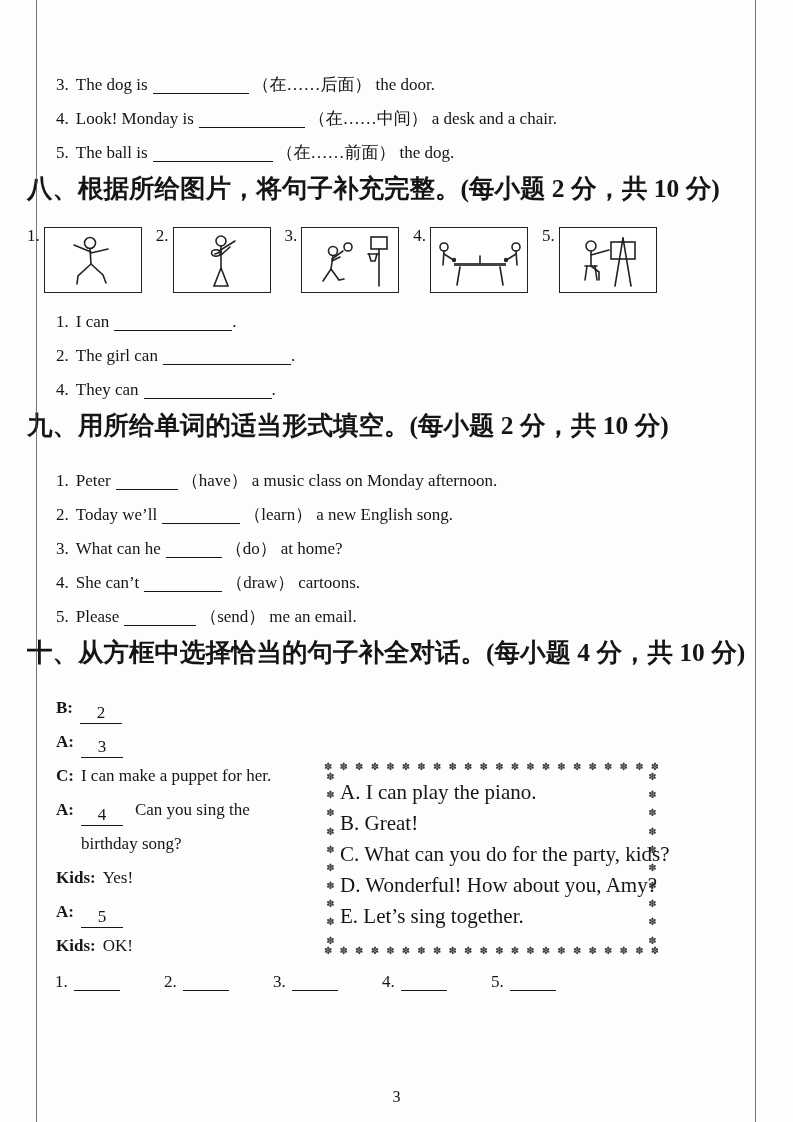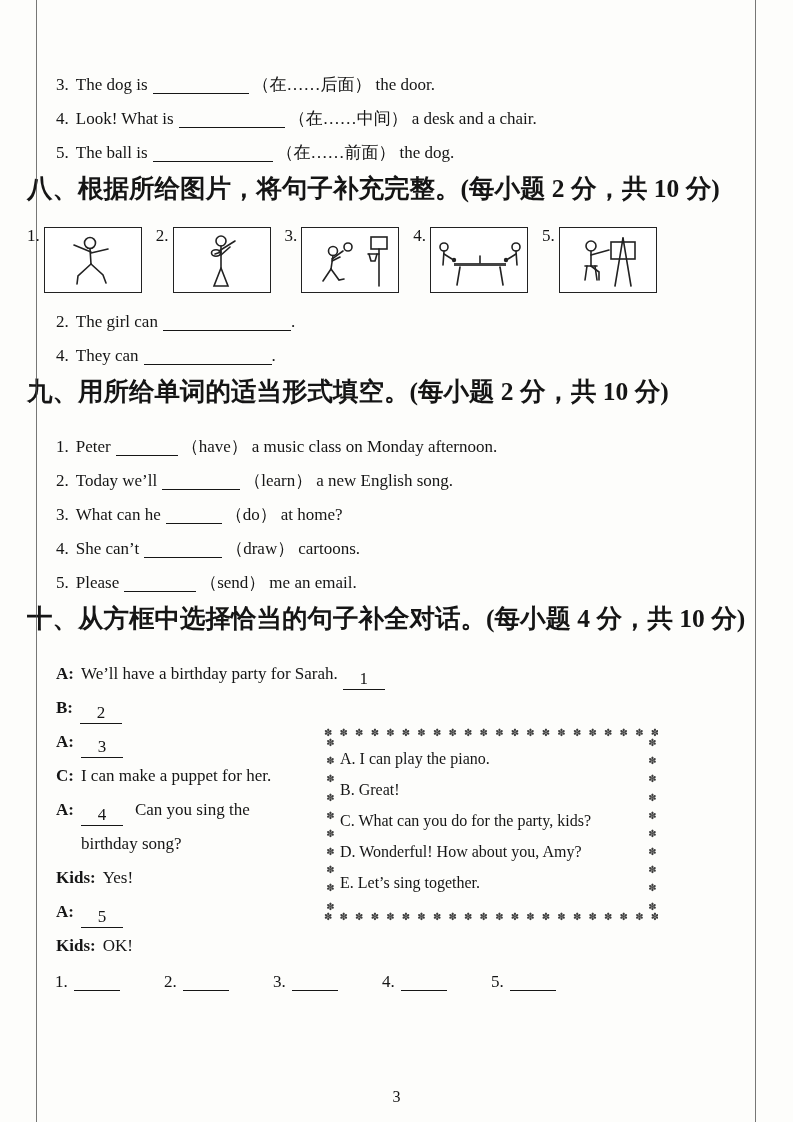--- a/index.html
+++ b/index.html
@@ -35,21 +35,21 @@
 
   
   .sec10-body{position:relative;}
   .dlg-indent{margin-left:54px;}
   .answers-row{margin-left:28px;margin-top:2px;line-height:34px;height:34px;white-space:nowrap;}
   .ans-group{margin-right:40px;}
 
   .options-box{position:absolute;left:297px;top:70px;width:334px;height:196px;
                background:#fdfdfb;box-sizing:border-box;}
   .options-content{position:absolute;left:16px;right:10px;top:16px;
-                   font-size:16px;line-height:31px;white-space:nowrap;}
+                   font-size:21px;line-height:31px;white-space:nowrap;}
   .fb{position:absolute;color:#3c3c3c;font-size:10px;line-height:11px;overflow:hidden;
       white-space:nowrap;font-family:"DejaVu Sans",sans-serif;letter-spacing:2px;}
   .fb-top{top:0;left:0;right:0;height:12px;}
   .fb-bottom{bottom:0;left:0;right:0;height:12px;}
   .fb-left{left:0;top:10px;bottom:10px;width:12px;writing-mode:vertical-rl;}
   .fb-right{right:0;top:10px;bottom:10px;width:12px;writing-mode:vertical-rl;}
   .fb::before{content:"✽ ✽ ✽ ✽ ✽ ✽ ✽ ✽ ✽ ✽ ✽ ✽ ✽ ✽ ✽ ✽ ✽ ✽ ✽ ✽ ✽ ✽ ✽ ✽ ✽ ✽ ✽ ✽ ✽ ✽ ✽ ✽ ✽ ✽ ✽ ✽ ✽ ✽ ✽ ✽";}
 
   .page-number{position:absolute;left:0;right:0;bottom:16px;text-align:center;font-size:16px;}
 </style>
@@ -58,21 +58,21 @@
 
 <div class="page">
   <div class="edge-line edge-left"></div>
   <div class="edge-line edge-right"></div>
 
   <section>
     <div class="q-line">
       <span class="q-num">3.</span><span class="pre">The dog is</span><span class="blank" style="width:96px"></span><span class="cn">（在……后面）</span><span>the door.</span>
     </div>
     <div class="q-line">
-      <span class="q-num">4.</span><span class="pre">Look! What is</span><span class="blank" style="width:106px"></span><span class="cn">（在……中间）</span><span>a desk and a chair.</span>
+      <span class="q-num">4.</span><span class="pre">Look! Monday is</span><span class="blank" style="width:106px"></span><span class="cn">（在……中间）</span><span>a desk and a chair.</span>
     </div>
     <div class="q-line">
       <span class="q-num">5.</span><span class="pre">The ball is</span><span class="blank" style="width:120px"></span><span class="cn">（在……前面）</span><span>the dog.</span>
     </div>
   </section>
 
   <h2 class="sec-title">八、根据所给图片，将句子补充完整。(每小题 2 分，共 10 分)</h2>
   <div class="pics-row">
     <div class="pic-item">
       <span class="pic-num">1.</span>
@@ -150,20 +150,23 @@
             <path d="M28 25 L46 20"></path>
             <path d="M22 36 L34 36"></path>
             <path d="M24 36 L22 50"></path>
             <path d="M32 36 L34 50"></path>
             <path d="M28 36 L36 42 L36 50"></path>
         </svg>
       </div>
     </div>
   </div>
   <div class="q-line">
+    <span class="q-num">1.</span><span class="pre">I can</span><span class="blank" style="width:118px"></span><span>.</span>
+  </div>
+  <div class="q-line">
     <span class="q-num">2.</span><span class="pre">The girl can</span><span class="blank" style="width:128px"></span><span>.</span>
   </div>
   <div class="q-line">
     <span class="q-num">4.</span><span class="pre">They can</span><span class="blank" style="width:128px"></span><span>.</span>
   </div>
 
   <h2 class="sec-title">九、用所给单词的适当形式填空。(每小题 2 分，共 10 分)</h2>
   <div class="q-line">
     <span class="q-num">1.</span><span class="pre">Peter</span><span class="blank" style="width:62px"></span><span class="cn">（have）</span><span>a music class on Monday afternoon.</span>
   </div>
@@ -175,23 +178,20 @@
   </div>
   <div class="q-line">
     <span class="q-num">4.</span><span class="pre">She can’t</span><span class="blank" style="width:78px"></span><span class="cn">（draw）</span><span>cartoons.</span>
   </div>
   <div class="q-line">
     <span class="q-num">5.</span><span class="pre">Please</span><span class="blank" style="width:72px"></span><span class="cn">（send）</span><span>me an email.</span>
   </div>
 
   <h2 class="sec-title">十、从方框中选择恰当的句子补全对话。(每小题 4 分，共 10 分)</h2>
   <div class="sec10-body">
-    <div class="q-line">
-      <span class="spk">A:</span><span class="pre">We’ll have a birthday party for Sarah.</span><span class="blank dlg">1</span>
-    </div>
     <div class="q-line">
       <span class="spk">B:</span><span class="blank dlg">2</span>
     </div>
     <div class="q-line">
       <span class="spk">A:</span><span class="blank dlg">3</span>
     </div>
     <div class="q-line">
       <span class="spk">C:</span><span>I can make a puppet for her.</span>
     </div>
     <div class="q-line">

